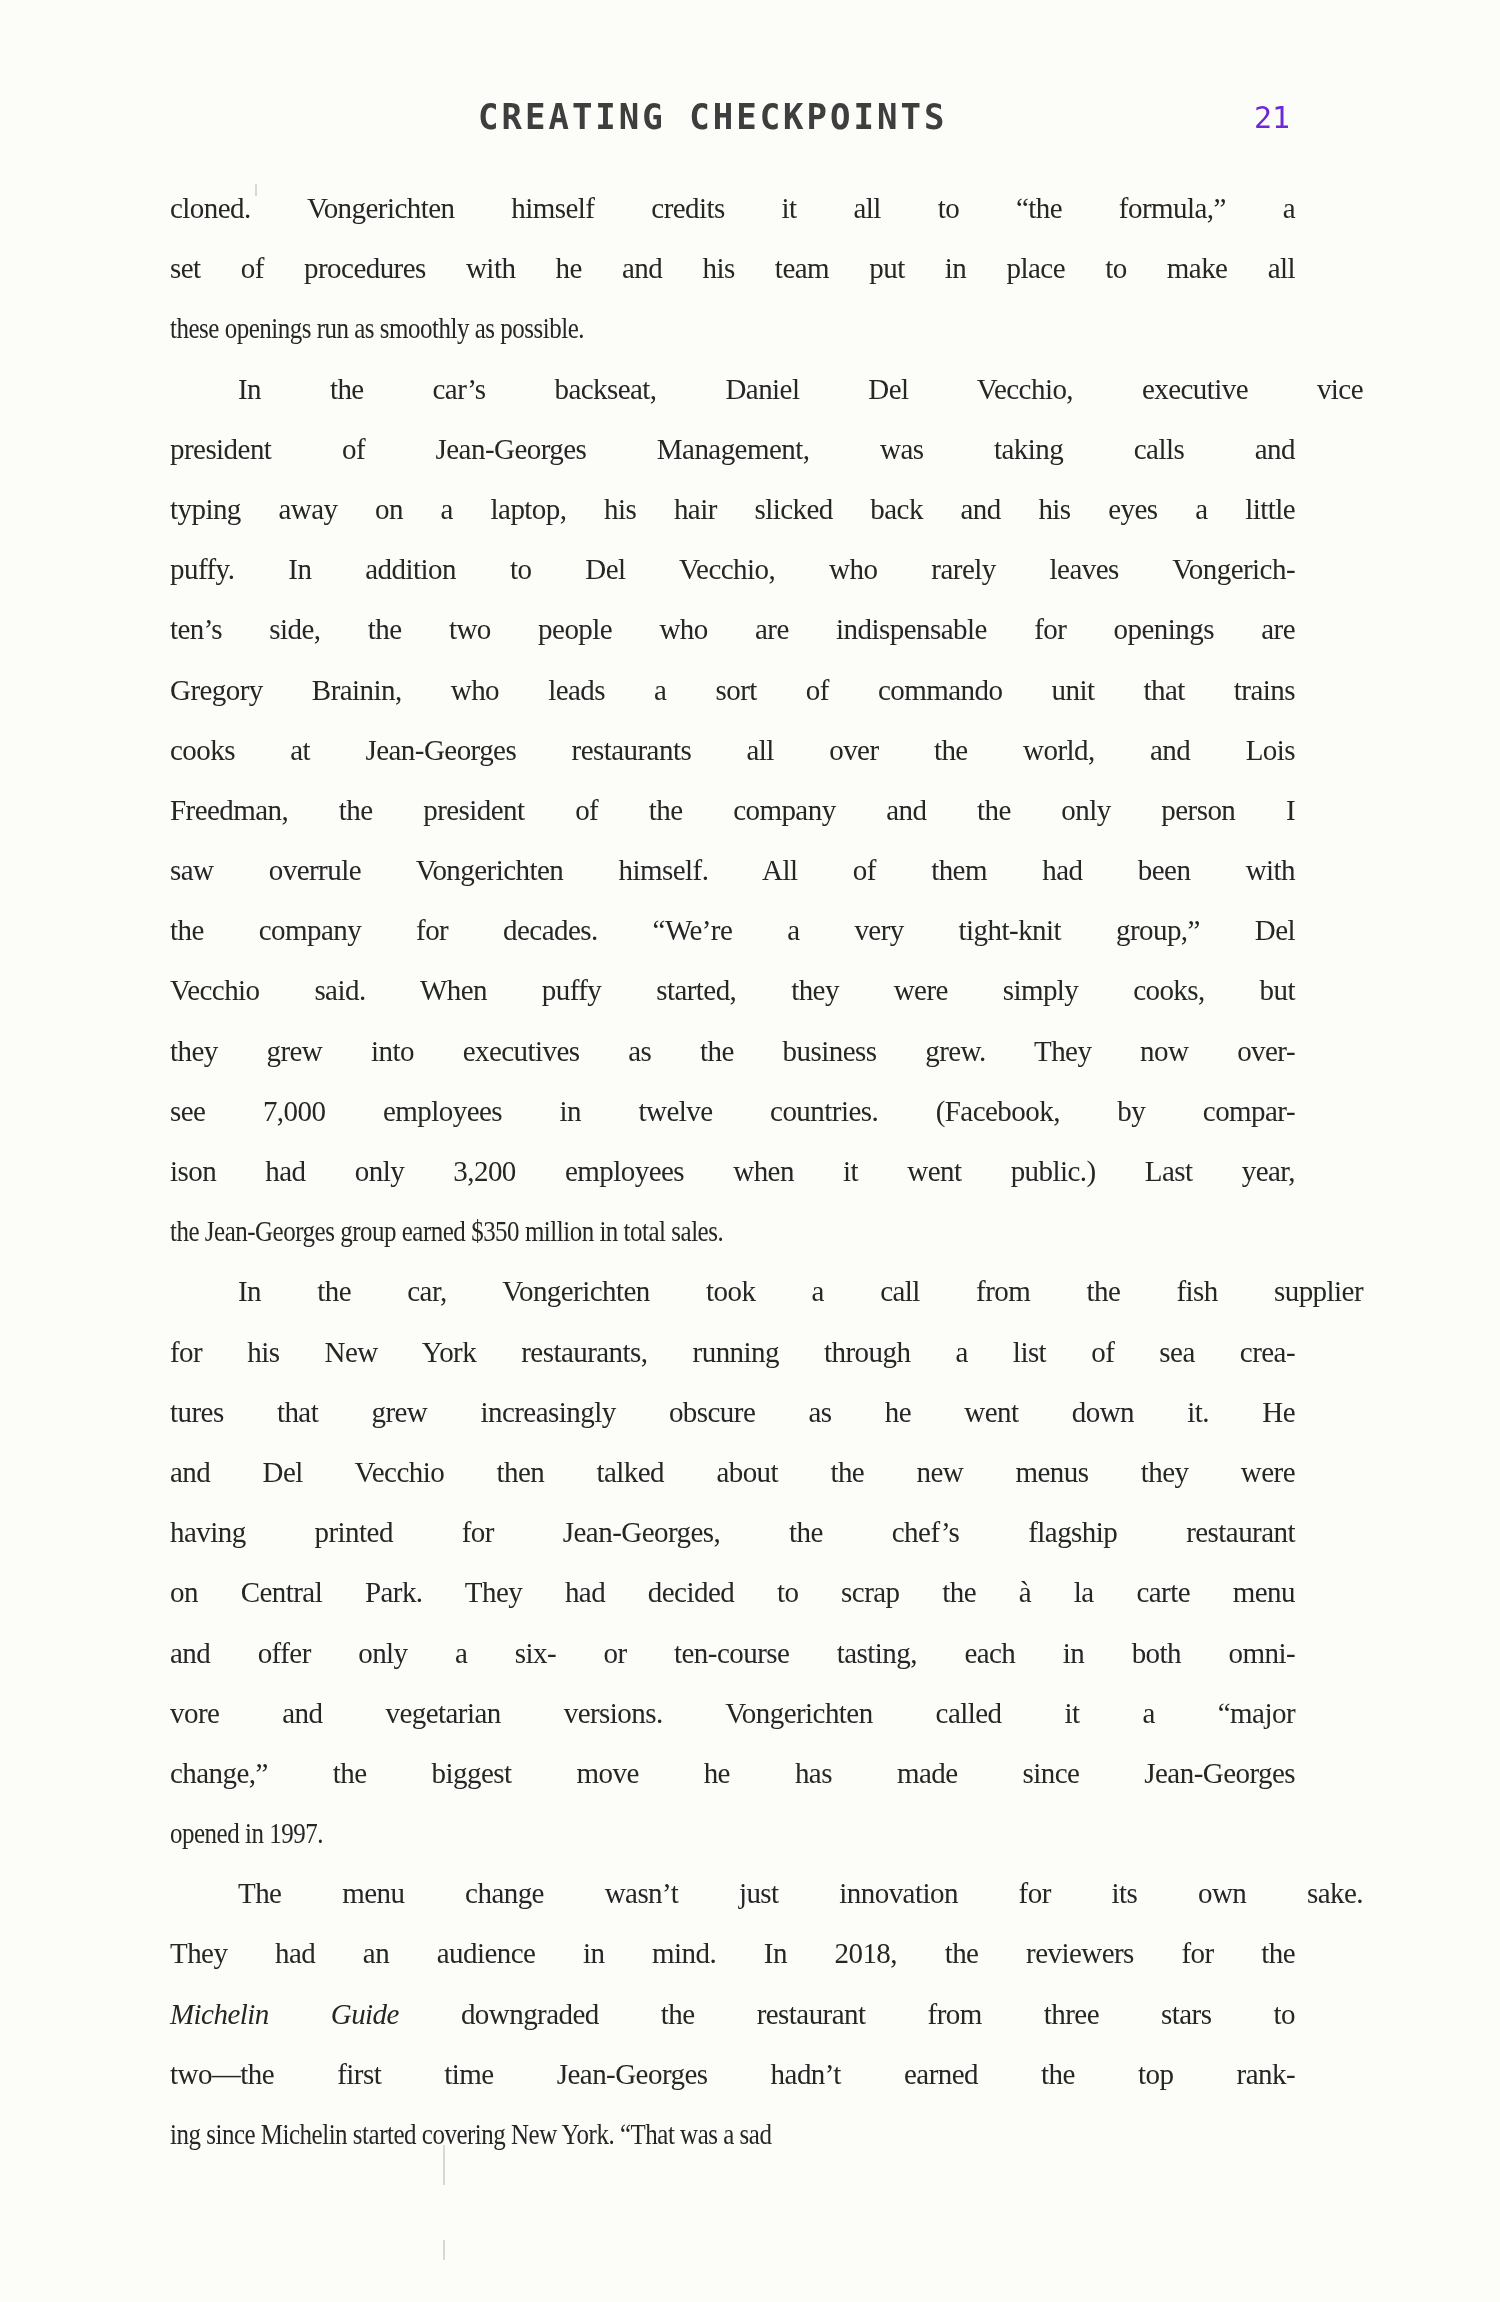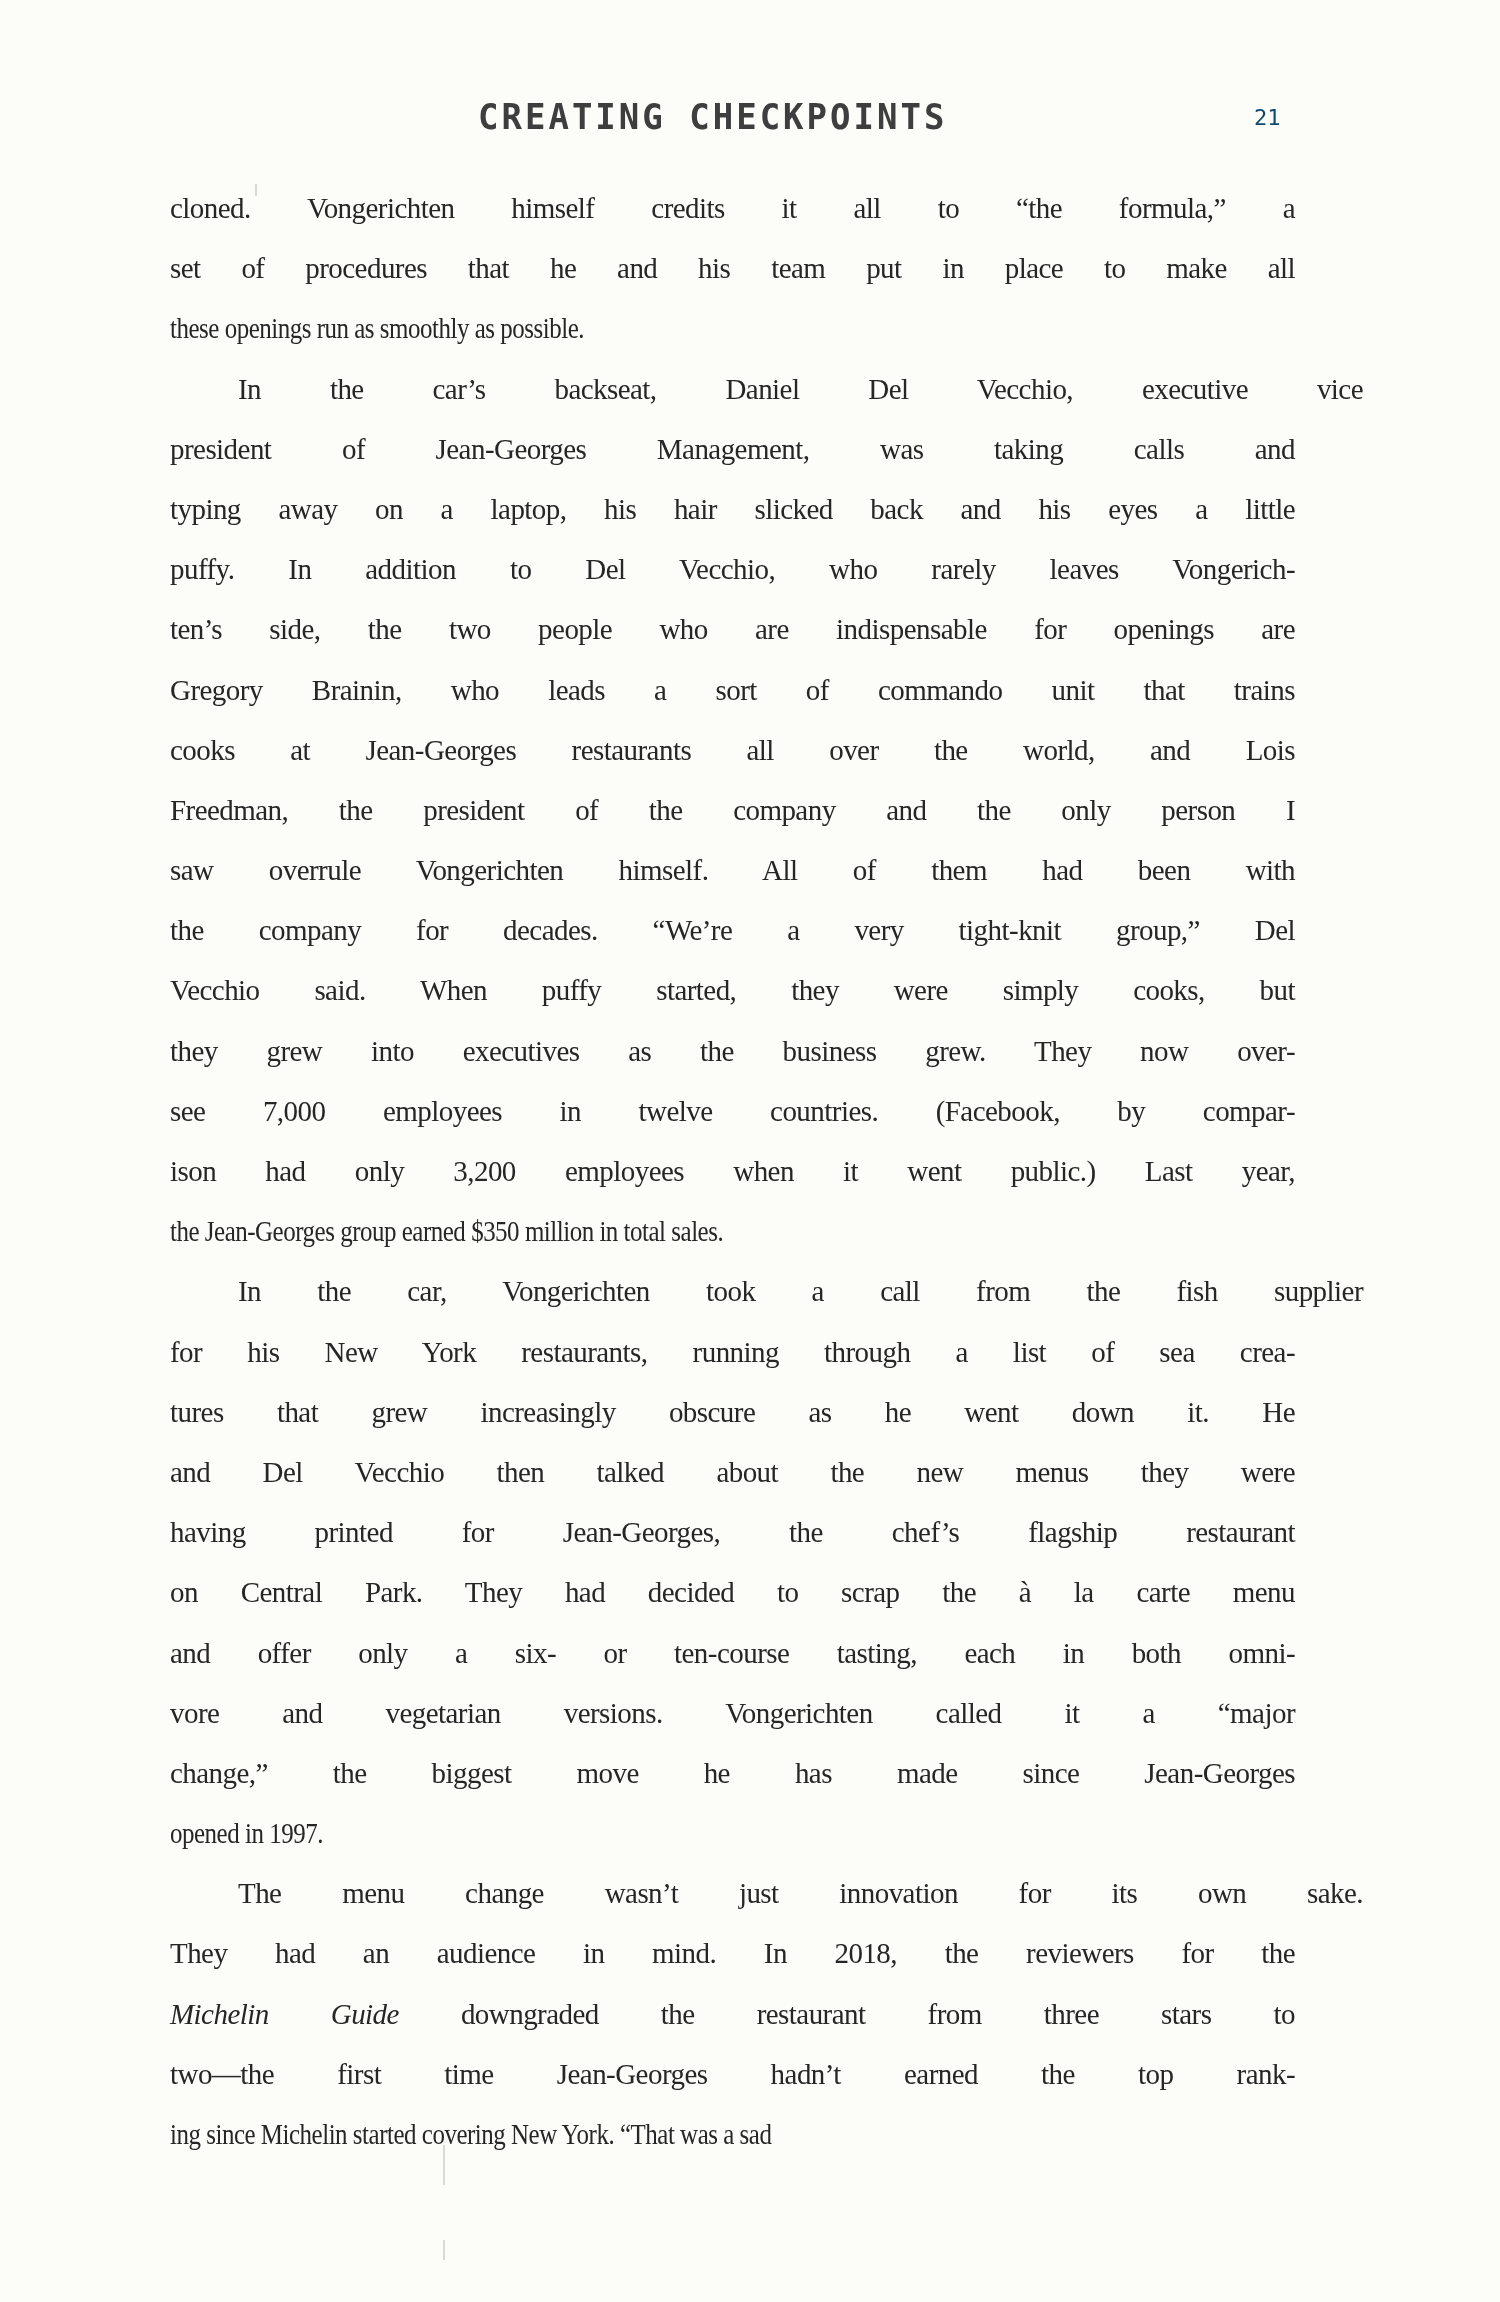--- a/index.html
+++ b/index.html
@@ -38,22 +38,22 @@
       letter-spacing: 3px;
       color: #3e3e3e;
       line-height: 40px;
       transform: scaleY(1.05);
     }
     .running-head .page-number {
       position: absolute;
       left: 1254px;
       top: 2px;
       font-family: "DejaVu Sans Mono", monospace;
-      font-size: 22px;
-      color: #0c4a6e;
+      font-size: 30px;
+      color: #6d28d9;
       line-height: 40px;
     }
     .body-text {
       position: absolute;
       left: 170px;
       top: 178px;
       width: 1125px;
       font-family: "Liberation Serif", serif;
       font-size: 29px;
       line-height: 60.2px;
@@ -88,21 +88,21 @@
 
   <div class="running-head">
     <span class="chapter-title">CREATING CHECKPOINTS</span>
     <span class="page-number">21</span>
   </div>
 
   <div class="body-text">
 
     <div class="paragraph">
       <span class="line" style="display: block; text-align-last: justify; transform: scaleX(1); width: 1125px;">cloned. Vongerichten himself credits it all to “the formula,” a</span>
-      <span class="line" style="display: block; text-align-last: justify; transform: scaleX(1); width: 1125px;">set of procedures that he and his team put in place to make all</span>
+      <span class="line" style="display: block; text-align-last: justify; transform: scaleX(1); width: 1125px;">set of procedures with he and his team put in place to make all</span>
       <span class="line last" style="display: block; text-align-last: left; transform: scaleX(0.86); width: auto;">these openings run as smoothly as possible.</span>
     </div>
 
     <div class="paragraph">
       <span class="line indent" style="display: block; text-align-last: justify; transform: scaleX(1); width: 1125px;">In the car’s backseat, Daniel Del Vecchio, executive vice</span>
       <span class="line" style="display: block; text-align-last: justify; transform: scaleX(1); width: 1125px;">president of Jean-Georges Management, was taking calls and</span>
       <span class="line" style="display: block; text-align-last: justify; transform: scaleX(1); width: 1125px;">typing away on a laptop, his hair slicked back and his eyes a little</span>
       <span class="line" style="display: block; text-align-last: justify; transform: scaleX(1); width: 1125px;">puffy. In addition to Del Vecchio, who rarely leaves Vongerich-</span>
       <span class="line" style="display: block; text-align-last: justify; transform: scaleX(1); width: 1125px;">ten’s side, the two people who are indispensable for openings are</span>
       <span class="line" style="display: block; text-align-last: justify; transform: scaleX(1); width: 1125px;">Gregory Brainin, who leads a sort of commando unit that trains</span>

